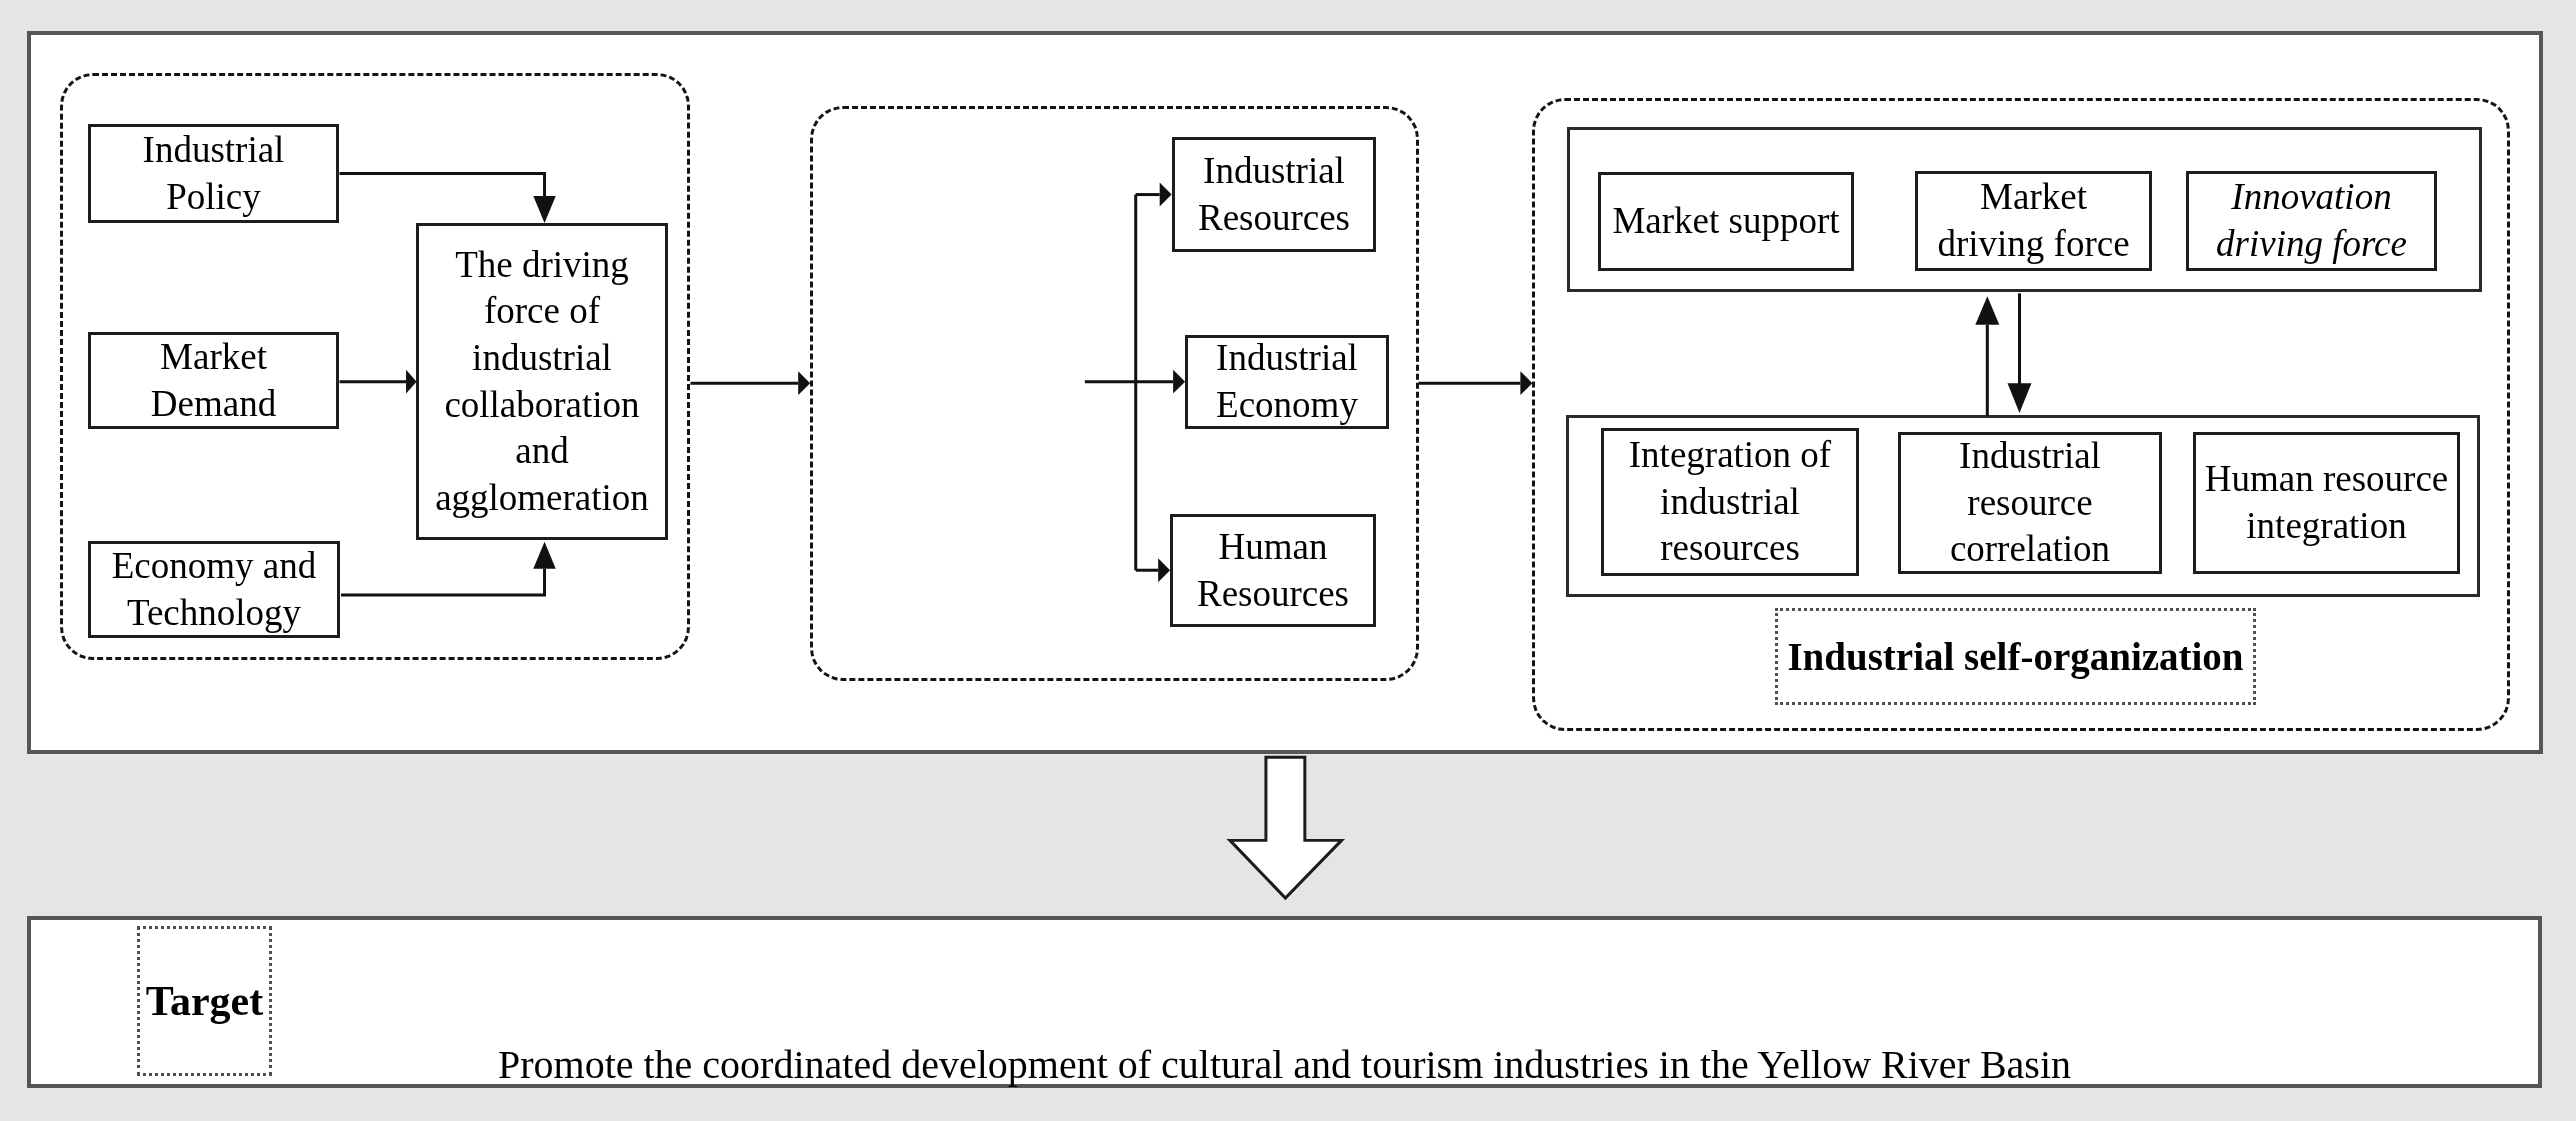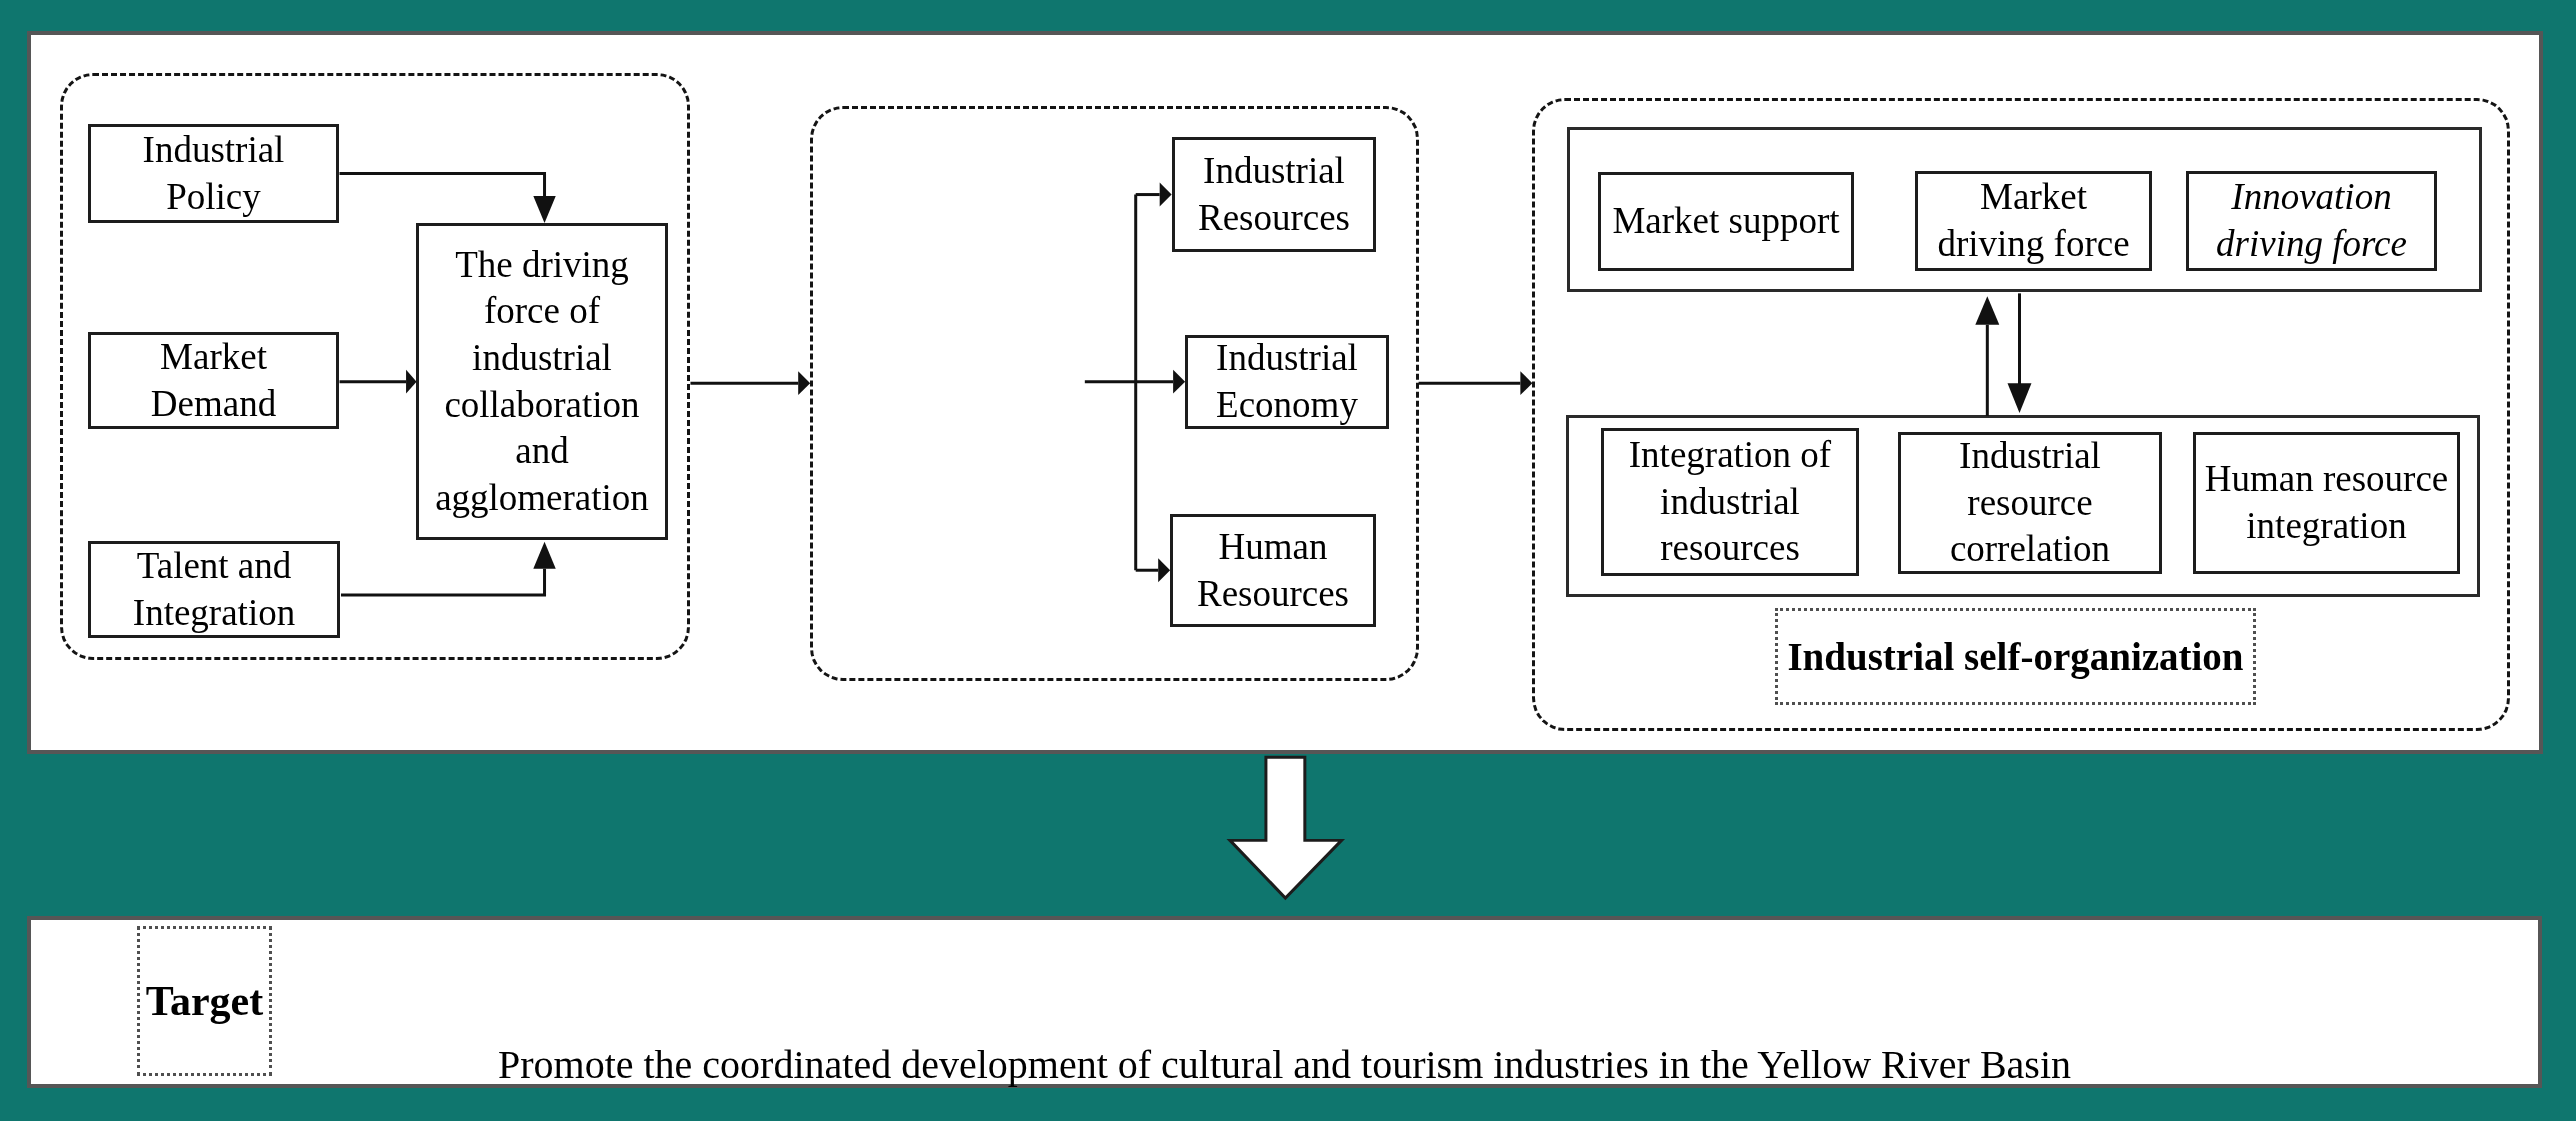--- a/index.html
+++ b/index.html
@@ -1,17 +1,17 @@
 <!DOCTYPE html>
 <html style="font-size:12px"><head>
 <meta charset="utf-8">
 <style>
   html,body{margin:0;padding:0;background:#ffffff;}
   #root{
-    position:relative;width:2576px;height:1121px;background:#0f766e;
+    position:relative;width:2576px;height:1121px;background:#e5e5e5;
     font-family:"Liberation Serif","DejaVu Serif",serif;color:#000;
   }
   .frame{position:absolute;border:4.5px solid #565656;background:#ffffff;box-sizing:border-box;}
   .dashed-group{position:absolute;border:3px dashed #141414;border-radius:33px;box-sizing:border-box;}
   .solid-container{position:absolute;border:3px solid #2a2a2a;box-sizing:border-box;background:#ffffff;}
   .box{
     position:absolute;display:flex;align-items:center;justify-content:center;
     text-align:center;border:3px solid #1d1d1d;background:#ffffff;
     font-size:37px;line-height:1.26;box-sizing:border-box;padding:1.5px 7.5px;
   }
@@ -81,21 +81,21 @@
 
   <div class="box" style="left:88px;top:124px;width:251px;height:99px;">
       <span>Industrial Policy</span>
     </div>
 
   <div class="box" style="left:88px;top:332px;width:251px;height:97px;">
       <span>Market Demand</span>
     </div>
 
   <div class="box" style="left:88px;top:541px;width:252px;height:97px;">
-      <span>Talent and Integration</span>
+      <span>Economy and Technology</span>
     </div>
 
   <div class="box" style="left:416px;top:223px;width:252px;height:317px;">
       <span>The driving force of industrial collaboration and agglomeration</span>
     </div>
 
 
   <div class="box" style="left:1172px;top:137px;width:204px;height:115px;">
       <span>Industrial Resources</span>
     </div>

